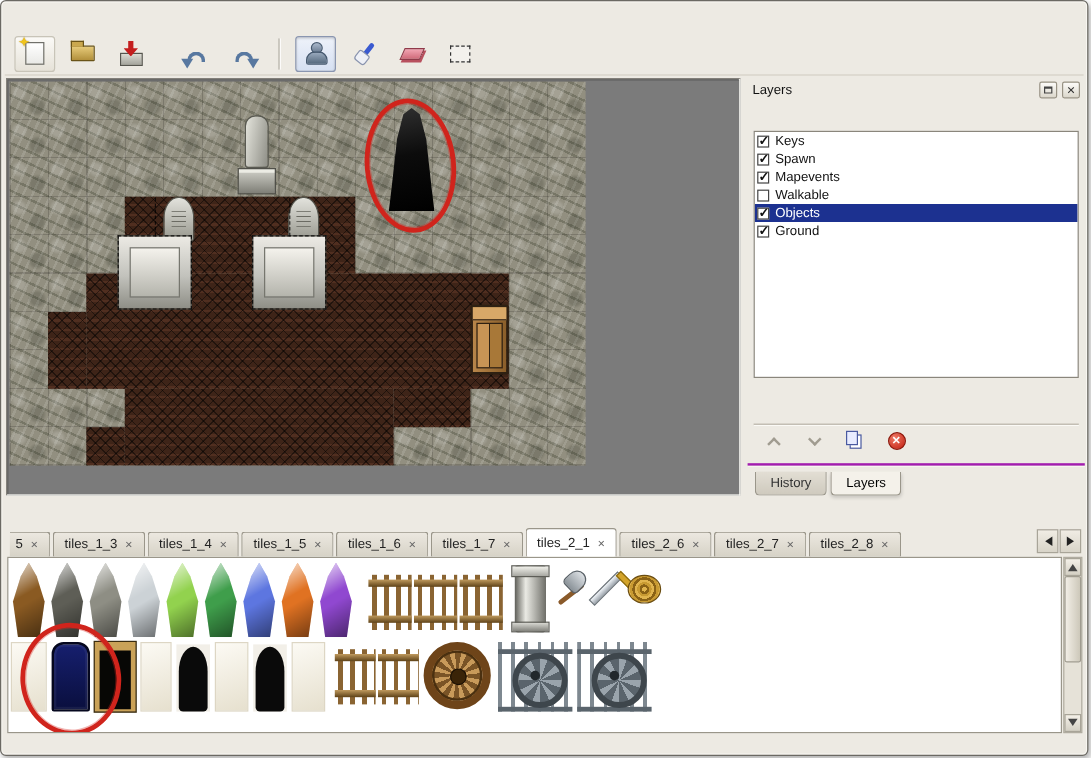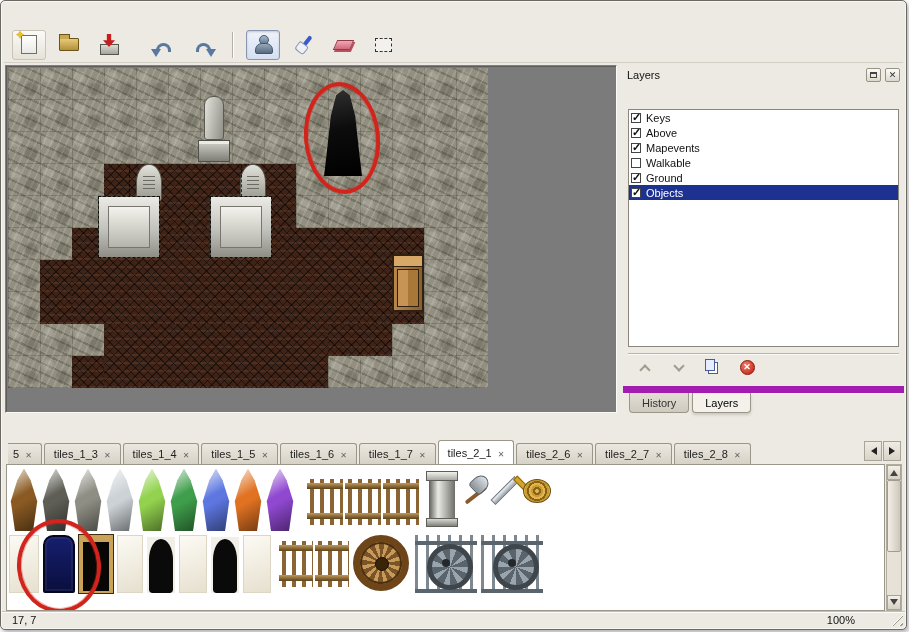--- a/index.html
+++ b/index.html
@@ -97,39 +97,39 @@
   .panel-btns{margin-left:auto;display:flex;gap:4px;}
   .win-btn{width:15px;height:14px;border:1px solid #989284;background:linear-gradient(#fcfbf8,#dcd8cc);
     border-radius:2px;display:flex;align-items:center;justify-content:center;padding:0;color:#333;}
   .restore-glyph{display:block;width:7px;height:6px;border:1px solid #444;border-top-width:2px;}
   .glyph-close::after{content:"✕";font-size:9px;line-height:1;}
   .opacity-row{position:absolute;left:6px;top:24px;right:6px;height:16px;display:flex;align-items:center;gap:6px;font-size:11px;}
   .slider{position:relative;flex:1;height:14px;}
   .slider-track{position:absolute;left:0;right:15px;top:3px;height:8px;background:linear-gradient(#4a66e0,#2038a8);border:1px solid #182a80;}
   .slider-handle{position:absolute;right:0;top:1px;width:14px;height:12px;border:1px solid #8a867a;
     background:repeating-linear-gradient(90deg,#f4f2ec 0 2px,#b8b4a8 2px 3px);}
-  .layer-list{position:absolute;left:5px;top:44px;right:5px;height:238px;background:#fff;
+  .layer-list{position:absolute;left:5px;top:44px;right:5px;height:206px;background:#fff;
     border:1px solid #8a867c;overflow:hidden;font-size:11px;}
   .layer-row{display:flex;align-items:center;gap:5px;height:15px;padding-left:2px;}
   .layer-row.selected{background:#1c3190;color:#fff;}
   .checkbox{width:10px;height:10px;border:1px solid #444;background:#fff;position:relative;flex:none;}
   .checkbox.checked::after{content:"✓";position:absolute;left:0;top:-3px;font-size:11px;font-weight:bold;color:#111;}
   .layer-actions{position:absolute;left:5px;top:288px;right:5px;height:28px;display:flex;align-items:center;gap:8px;
     padding-left:4px;border-top:1px solid #b8b4a8;box-shadow:inset 0 1px 0 #fbfaf6;}
   .act-btn{width:26px;height:22px;border:none;background:transparent;display:flex;align-items:center;justify-content:center;padding:0;}
   .chev{width:8px;height:8px;border-top:2px solid #a09c90;border-left:2px solid #a09c90;}
   .chev.up{transform:rotate(45deg);margin-top:4px;}
   .chev.down{transform:rotate(225deg);margin-bottom:4px;}
   .ic-copy{position:relative;width:10px;height:12px;background:#e8ecff;border:1px solid #4a5aa0;
     box-shadow:3px 3px 0 -1px #fff,3px 3px 0 0 #4a5aa0;margin:-3px 3px 3px -3px;}
   .ic-delete{width:15px;height:15px;border-radius:50%;background:radial-gradient(circle at 35% 30%,#f07a66,#c01c0e);
     border:1px solid #8a1408;color:#fff;display:flex;align-items:center;justify-content:center;}
   .ic-delete::after{content:"✕";font-size:9px;font-weight:bold;line-height:1;}
-  .dock-tabs{position:absolute;left:0;right:0;bottom:0;height:27px;border-top:7px solid #a21caf;
-    display:flex;align-items:center;padding-left:6px;box-shadow:inset 0 1px 0 #fbfaf6;}
+  .dock-tabs{position:absolute;left:0;right:0;bottom:0;height:27px;border-top:2px solid #a21caf;
+    display:flex;align-items:flex-end;padding-left:6px;box-shadow:inset 0 1px 0 #fbfaf6;}
   .dock-tab{padding:4px 12px 3px;font-size:11px;background:linear-gradient(#e2ded4,#cfcabe);
     border:1px solid #9a968a;border-top:none;border-radius:0 0 4px 4px;margin-right:3px;color:#333;}
   .dock-tab.active{background:#f4f1ea;color:#000;box-shadow:0 2px 3px rgba(0,0,0,.15);}
 
   
   .tilesets-panel{position:absolute;left:4px;top:418px;width:899px;height:194px;}
   .ts-tabbar{position:absolute;left:1px;right:1px;top:20px;height:25px;display:flex;align-items:flex-end;
     padding-left:2px;overflow:hidden;}
   .ts-tab{flex:none;display:flex;align-items:center;gap:6px;height:21px;padding:0 9px;font-size:11px;
     background:linear-gradient(#ece8e0,#d6d2c6);border:1px solid #9a968a;border-bottom:none;
@@ -275,37 +275,37 @@
         <button class="win-btn glyph-close"></button>
       </span>
     </div>
     <div class="layer-list">
         <div class="layer-row">
           <div class="checkbox checked"></div>
           <span>Keys</span>
         </div>
         <div class="layer-row">
           <div class="checkbox checked"></div>
-          <span>Above</span>
+          <span>Spawn</span>
         </div>
         <div class="layer-row">
           <div class="checkbox checked"></div>
           <span>Mapevents</span>
         </div>
         <div class="layer-row">
           <div class="checkbox"></div>
           <span>Walkable</span>
         </div>
+        <div class="layer-row selected">
+          <div class="checkbox checked"></div>
+          <span>Objects</span>
+        </div>
         <div class="layer-row">
           <div class="checkbox checked"></div>
           <span>Ground</span>
-        </div>
-        <div class="layer-row selected">
-          <div class="checkbox checked"></div>
-          <span>Objects</span>
         </div>
       </div>
     <div class="layer-actions">
       <button class="act-btn">
           <span class="chev up"></span>
         </button>
       <button class="act-btn">
           <span class="chev down"></span>
         </button>
       <button class="act-btn">
@@ -408,19 +408,14 @@
       <div class="scroll-arrow up">
           <i class="tri tri-up"></i>
         </div>
       <div class="scroll-thumb"></div>
       <div class="scroll-arrow down">
           <i class="tri tri-down"></i>
         </div>
     </div>
   </div>
 
-  <div class="statusbar">
-    <span>17, 7</span>
-    <span class="zoom">100%</span>
-    <div class="resize-grip"></div>
-  </div>
 
 </div>
 
 </body></html>

